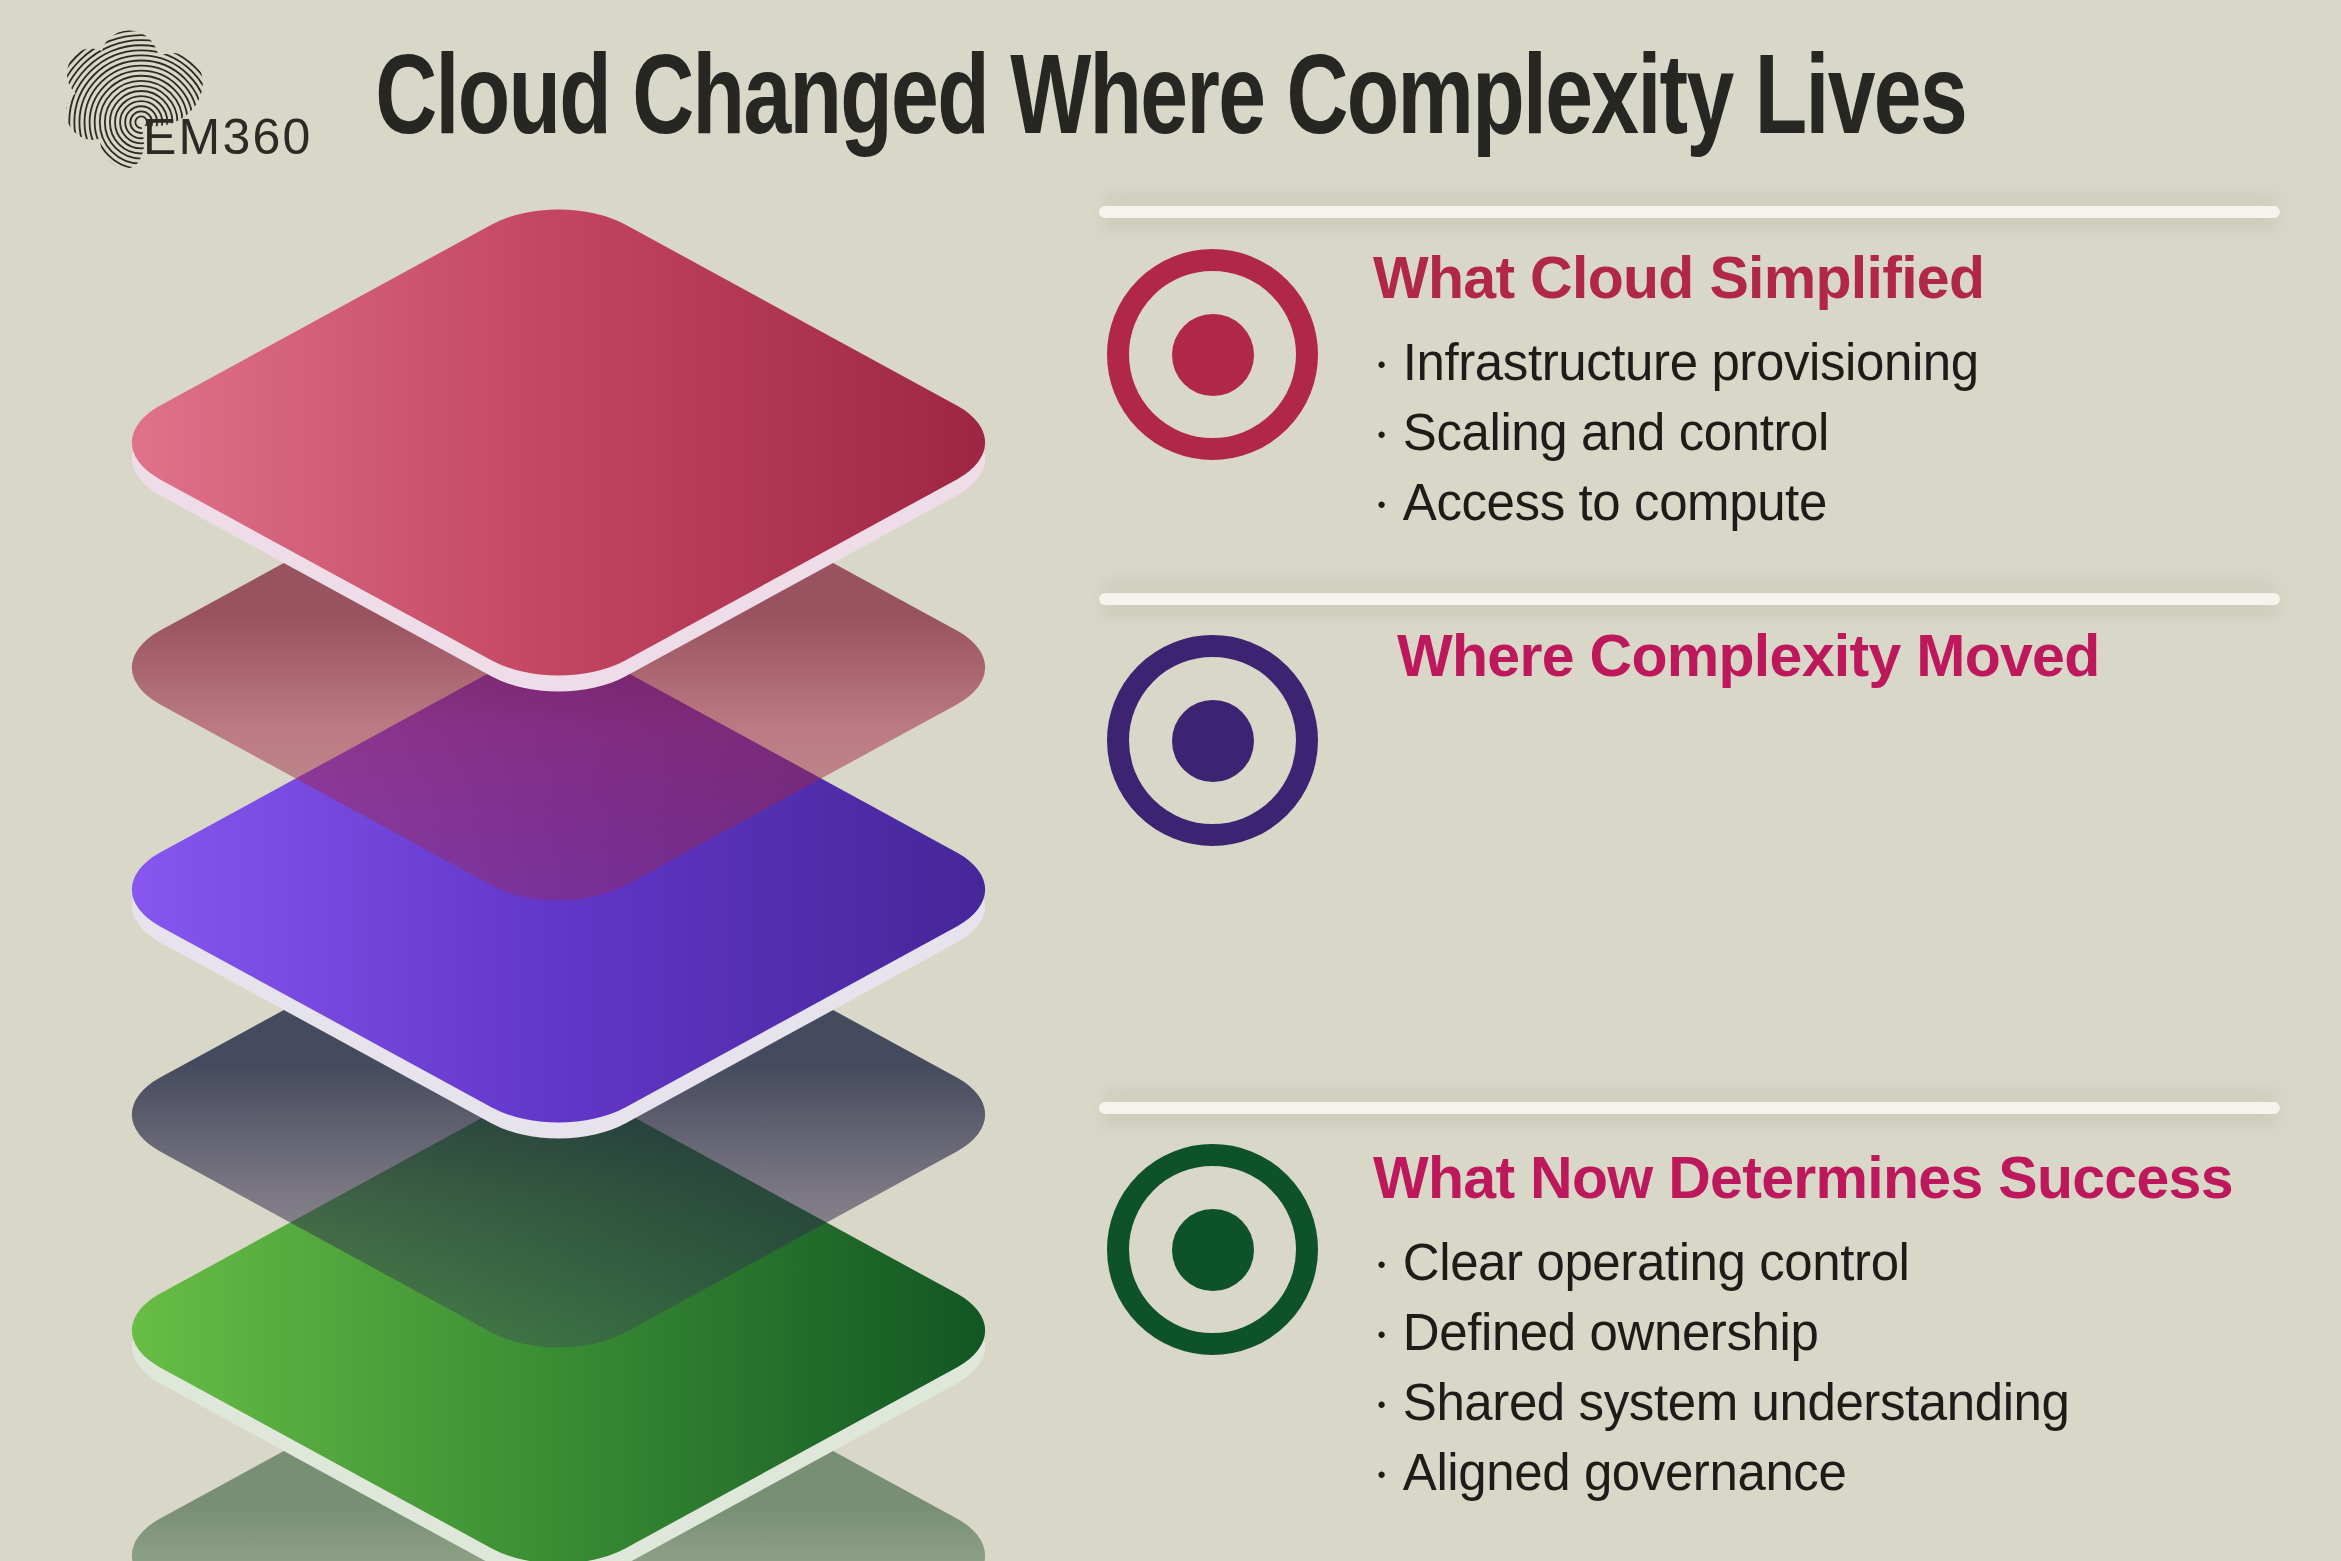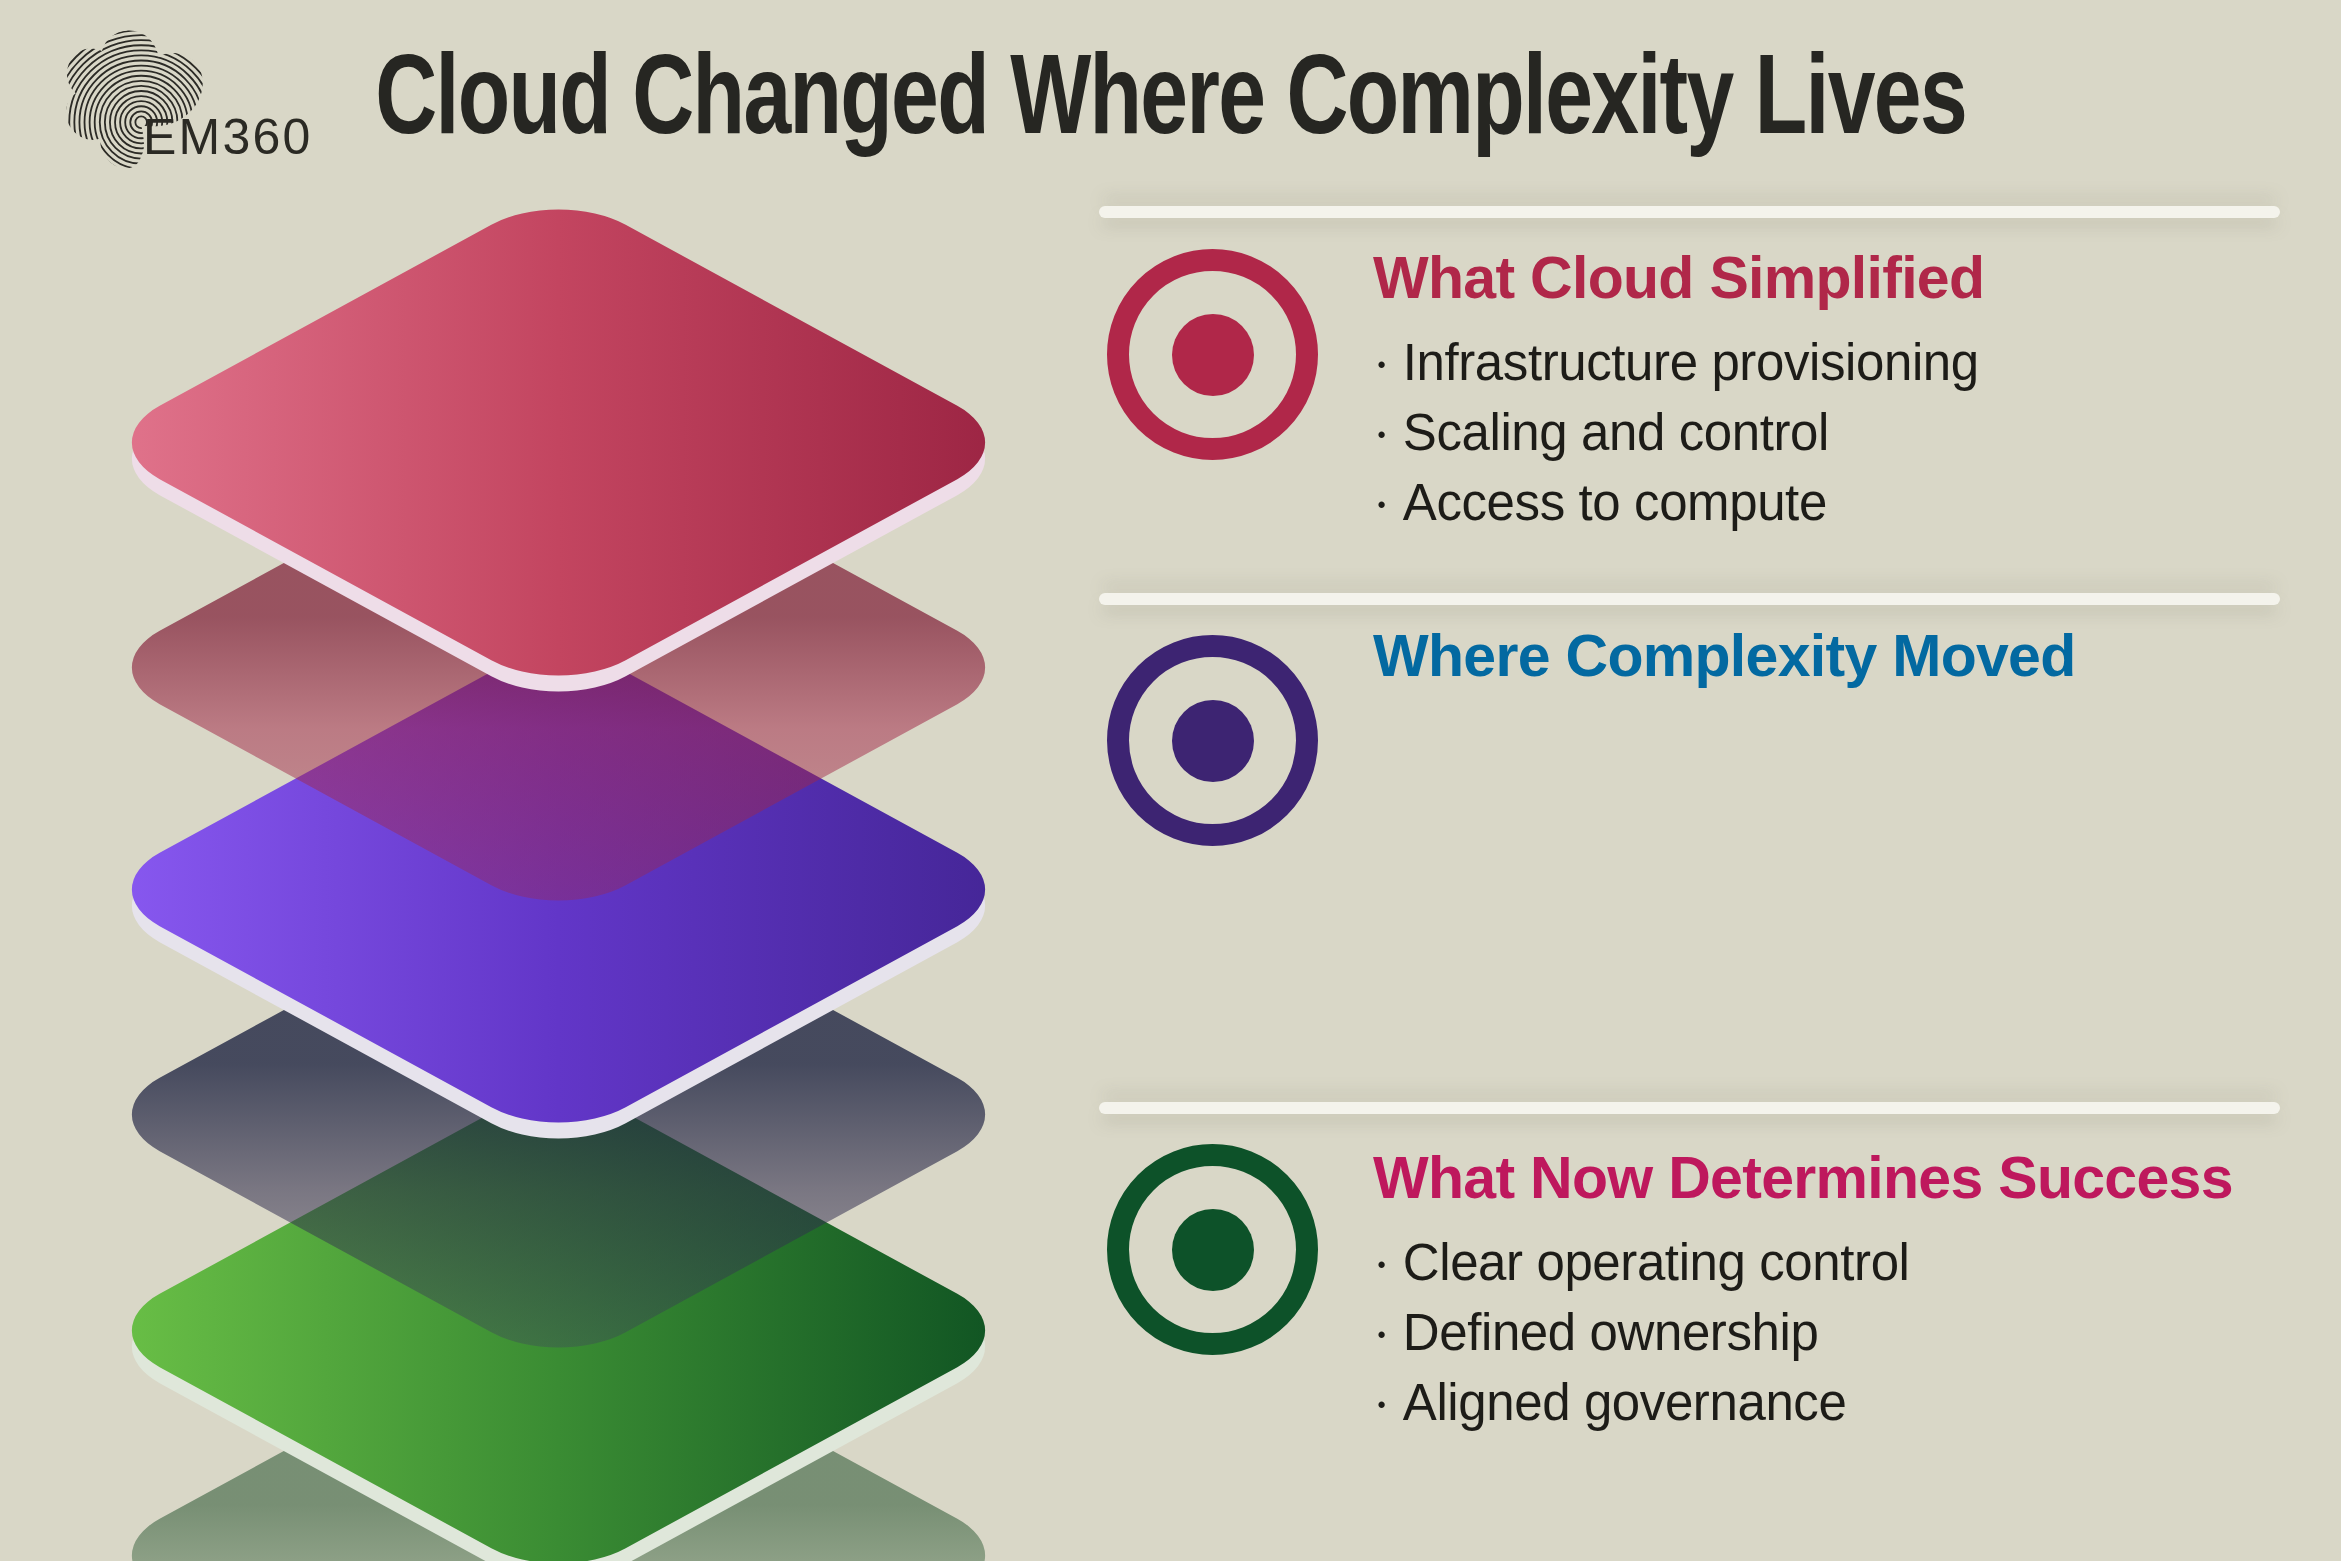--- a/index.html
+++ b/index.html
@@ -78,21 +78,21 @@
 
   .section{position:absolute;left:1373px;}
   #section-1{top:243px;}
   #section-2{top:621px;}
   #section-3{top:1143px;}
   .section h2{
     margin:0;font-size:59px;line-height:70px;font-weight:700;
     letter-spacing:-0.7px;white-space:nowrap;text-align:center;
   }
   #section-1 h2{color:#b02749;}
-  #section-2 h2{color:#0369a1;}
+  #section-2 h2{color:#be185d;margin-left:24px;}
   #section-3 h2{color:#be185d;}
   .section ul{list-style:none;margin:14.6px 0 0 0;padding:0;}
   .section li{
     display:flex;align-items:center;
     font-size:51px;line-height:70px;height:70px;
     letter-spacing:-0.4px;color:#1d1c18;white-space:nowrap;font-weight:400;
   }
   .section li::before{
     content:"•";font-size:23.4px;margin:4.4px 17.6px 0 4.4px;color:#1d1c18;flex:0 0 auto;
   }
@@ -188,18 +188,19 @@
 
   <div id="section-2" class="section">
     <h2>Where Complexity Moved</h2>
   </div>
 
   <div id="section-3" class="section">
     <h2>What Now Determines Success</h2>
     <ul>
       <li>Clear operating control</li>
       <li>Defined ownership</li>
+      <li>Shared system understanding</li>
       <li>Aligned governance</li>
     </ul>
   </div>
 
 </div>
 
 
 </body></html>

